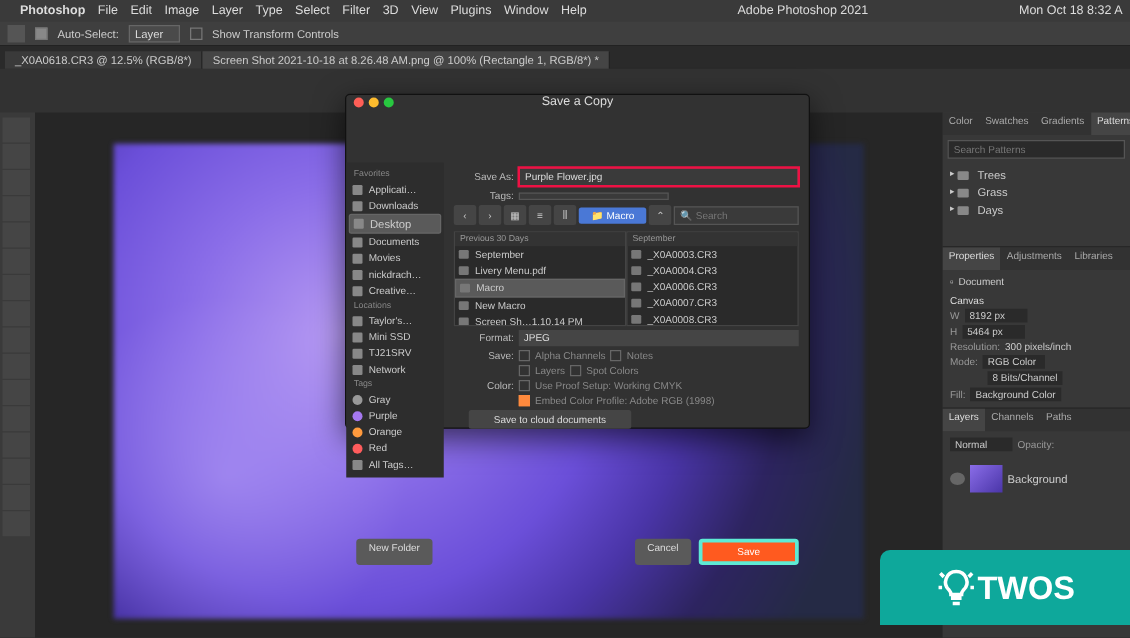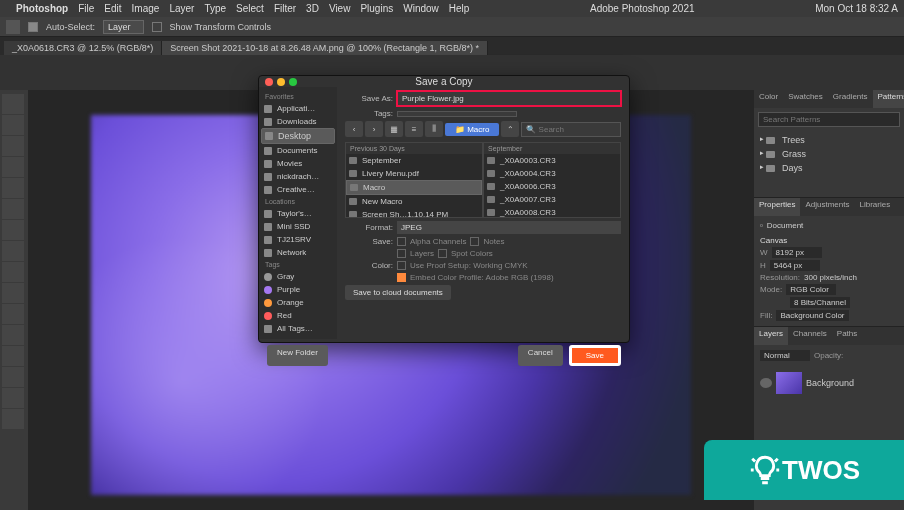--- a/index.html
+++ b/index.html
@@ -36,21 +36,21 @@
 .props{padding:4px 6px;font-size:8px;color:#ccc;}
 .props .row{display:flex;align-items:center;gap:4px;padding:1px 0;}
 .props .lbl{color:#999;}
 .props .val{background:#2a2a2a;padding:1px 4px;min-width:50px;display:inline-block;}
 .layers{padding:4px;}
 .layer-row{display:flex;align-items:center;gap:4px;padding:2px;}
 .eye{width:12px;height:10px;background:#666;border-radius:50%;}
 .thumb{width:26px;height:22px;background:linear-gradient(135deg,#8a6de8,#4a35a8);}
 .status{height:15px;background:#701a75;display:flex;align-items:center;padding:0 8px;font-size:8px;color:#999;gap:20px;font-style:italic;}
 
-.dialog{position:absolute;left:258px;top:75px;width:372px;height:268px;background:#323232;border:1px solid #111;box-shadow:0 8px 24px rgba(0,0,0,0.6);display:flex;flex-direction:column;border-radius:4px;}
+.dialog{position:absolute;left:276px;top:75px;width:372px;height:268px;background:#323232;border:1px solid #111;box-shadow:0 8px 24px rgba(0,0,0,0.6);display:flex;flex-direction:column;border-radius:4px;gap:43px;}
 .titlebar{height:18px;display:flex;align-items:center;justify-content:center;font-size:10px;color:#ddd;position:relative;}
 .tl{position:absolute;left:6px;display:flex;gap:4px;}
 .tl span{width:8px;height:8px;border-radius:50%;}
 .tl .r{background:#ff5f57;}.tl .y{background:#febc2e;}.tl .g{background:#28c840;}
 .dbody{flex:1;display:flex;}
 .dside{width:78px;background:#2d2d2d;padding:4px 2px;font-size:8px;overflow:hidden;}
 .dside .hd{color:#888;padding:2px 4px;font-size:7px;}
 .dside .si{padding:2px 4px 2px 16px;position:relative;color:#ccc;}
 .dside .si.sel{background:#5a5a5a;border-radius:2px;}
 .dside .si::before{content:"";position:absolute;left:3px;top:3px;width:8px;height:8px;background:#888;border-radius:1px;}
@@ -71,24 +71,24 @@
 .cols{display:flex;gap:0;height:76px;margin-top:2px;}
 .col{flex:1;background:#2a2a2a;border:1px solid #444;overflow:hidden;}
 .col .ch{padding:2px 4px;font-size:7px;color:#999;background:#333;}
 .col .ci{padding:2px 4px 2px 16px;font-size:8px;color:#ccc;position:relative;white-space:nowrap;overflow:hidden;text-overflow:ellipsis;}
 .col .ci::before{content:"";position:absolute;left:3px;top:3px;width:8px;height:7px;background:#777;border-radius:1px;}
 .col .ci.sel{background:#5a5a5a;}
 .fmt{background:#454545;flex:1;padding:2px 4px;color:#ddd;font-size:8px;}
 .chk{display:flex;align-items:center;gap:4px;font-size:8px;color:#888;}
 .chk .box{width:9px;height:9px;border:1px solid #666;}
 .chk.on .box{background:#ff8a3d;border-color:#ff8a3d;}
-.cloud{background:#454545;padding:3px 8px;font-size:8px;width:fit-content;border-radius:2px;color:#ddd;}
+.cloud{background:#454545;padding:3px 20px;font-size:8px;width:fit-content;border-radius:2px;color:#ddd;margin-left:12px;}
 .dfoot{display:flex;justify-content:space-between;padding:6px 8px;}
 .fbtn{background:#5a5a5a;padding:3px 10px;font-size:8px;border-radius:3px;color:#ddd;}
-.fbtn.save{background:#ff5a1f;border:3px solid #ffffff;padding:3px 14px;color:#fff;}
+.fbtn.save{background:#ff5a1f;border:3px solid #5eead4;padding:3px 28px;color:#fff;}
 .watermark{position:absolute;right:0;bottom:10px;width:200px;height:60px;background:#0ea89b;display:flex;align-items:center;justify-content:center;color:#fff;font-weight:700;font-size:26px;border-top-left-radius:8px;}
 .watermark svg{width:34px;height:34px;}
 </style>
 </head>
 <body>
 
 <div class="menubar">
   <span class="apple"></span>
   <b>Photoshop</b>
   <span>File</span>

